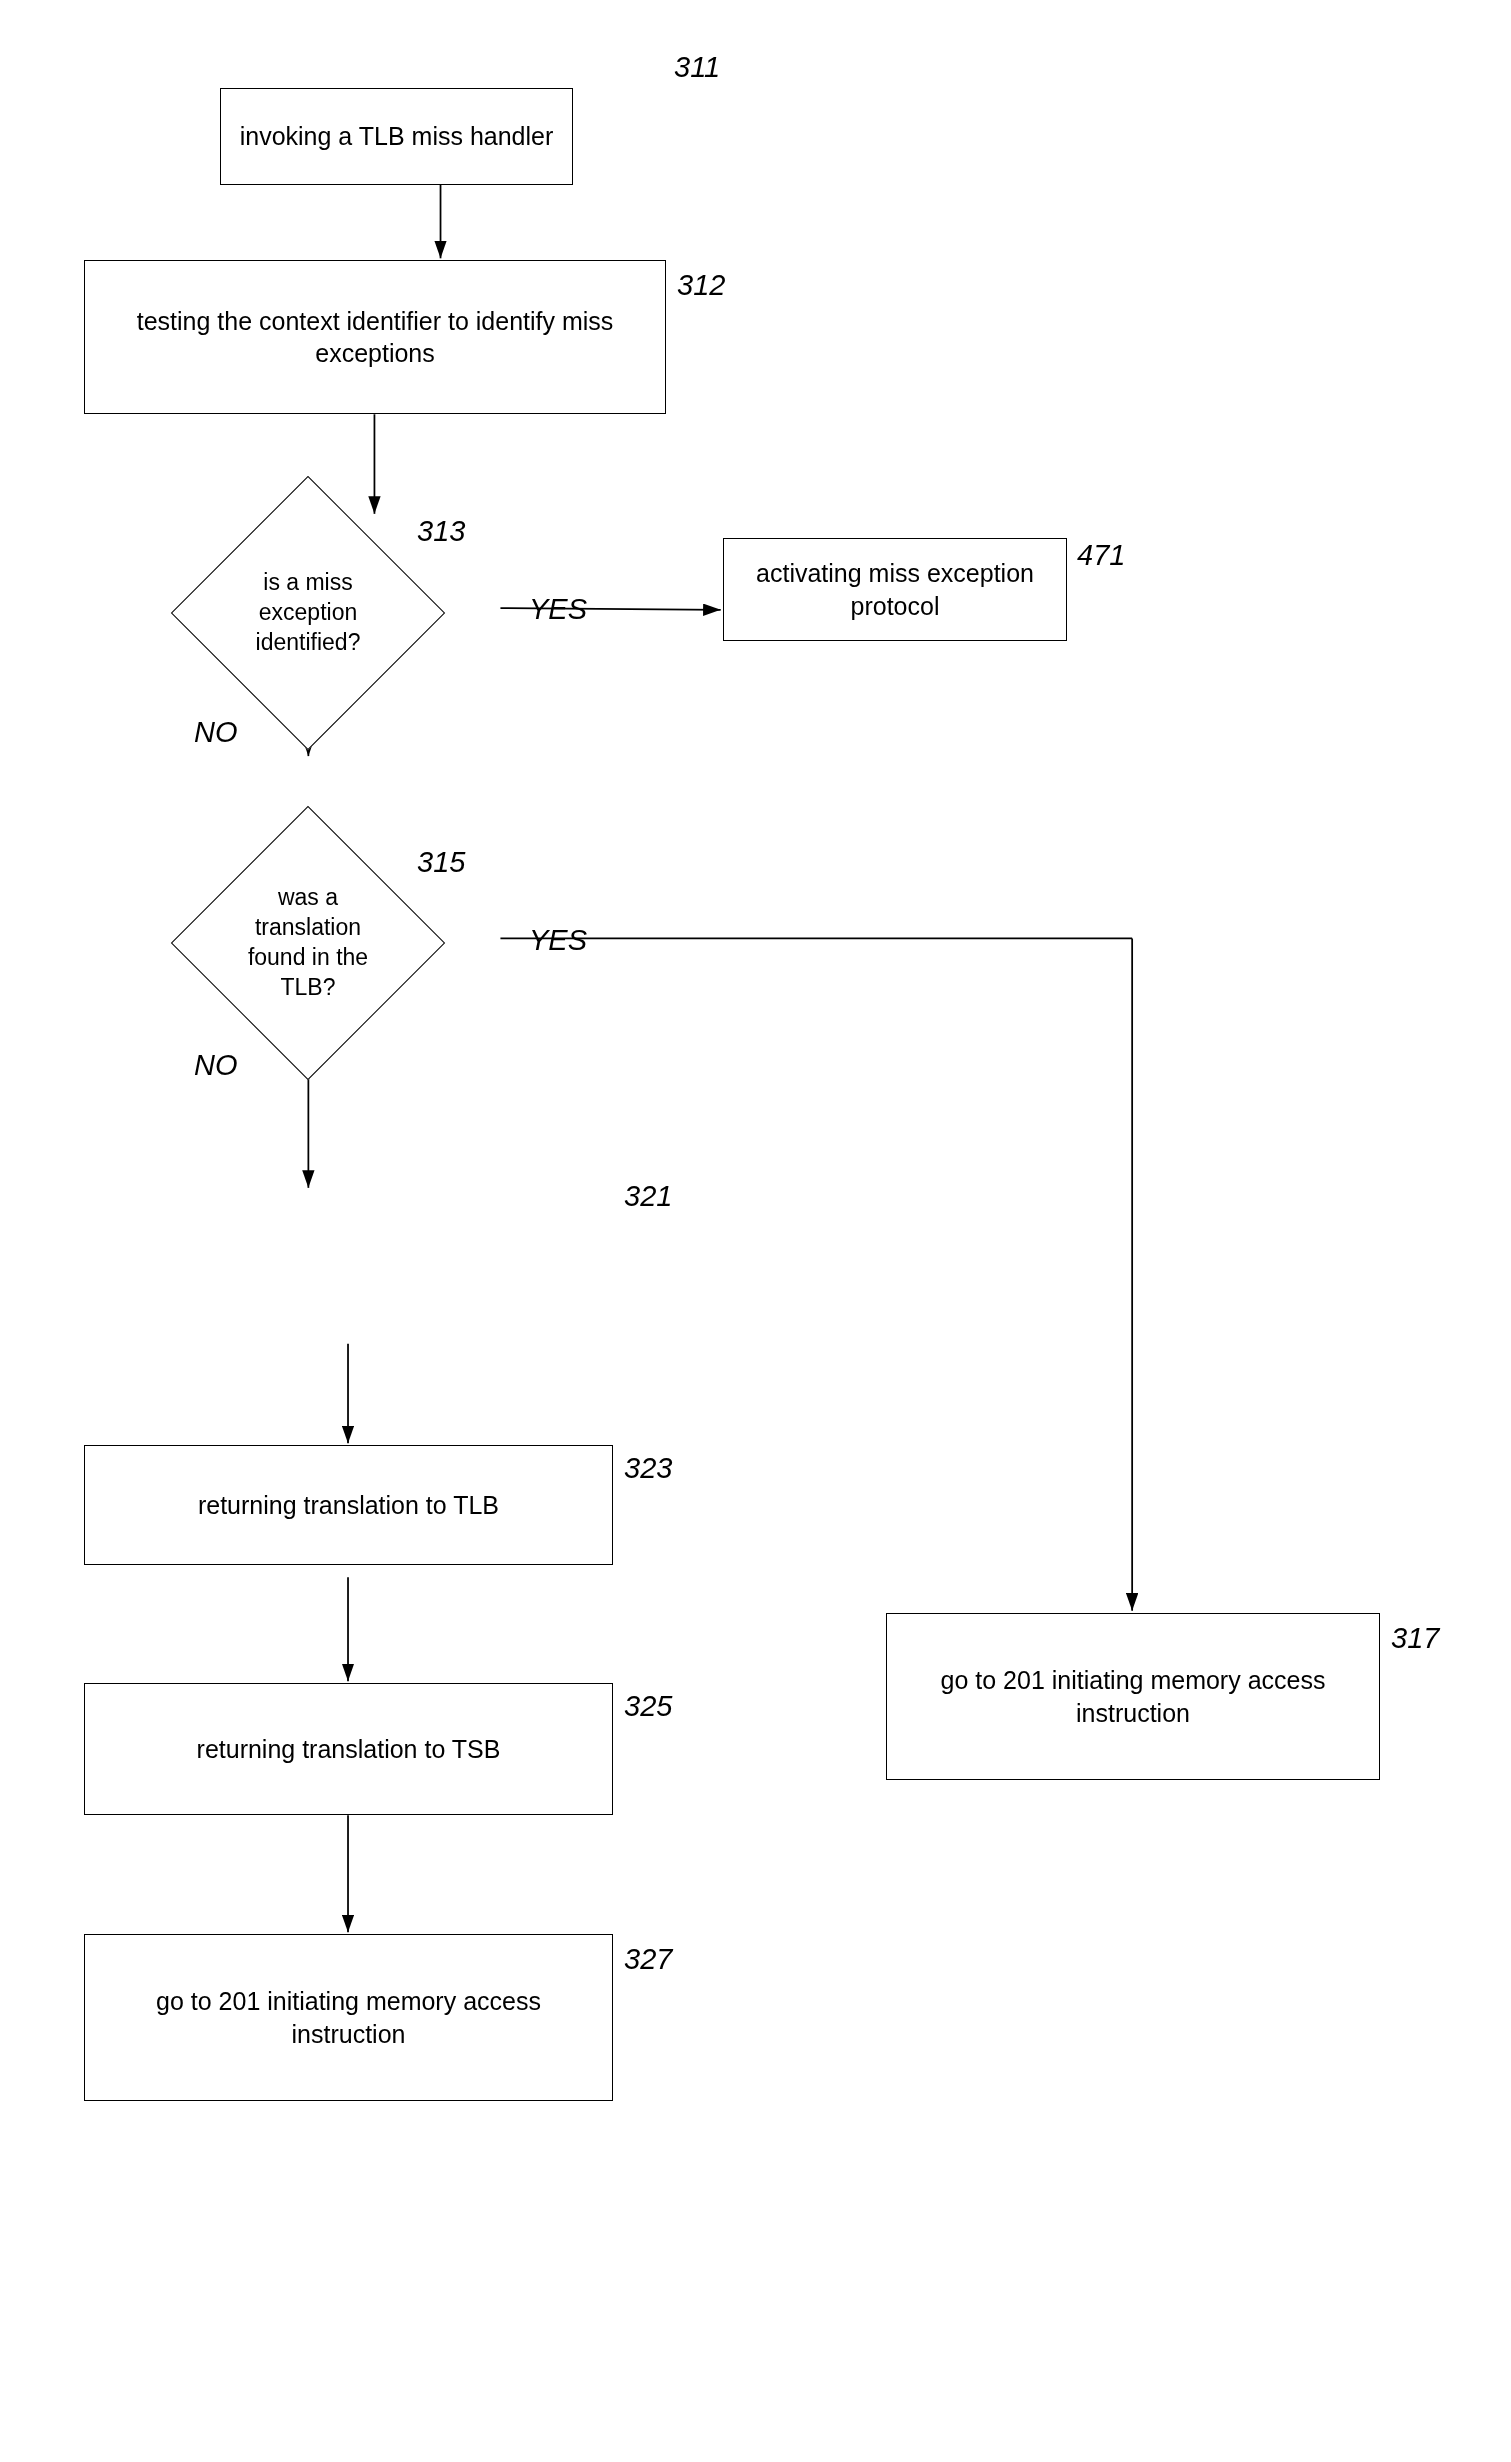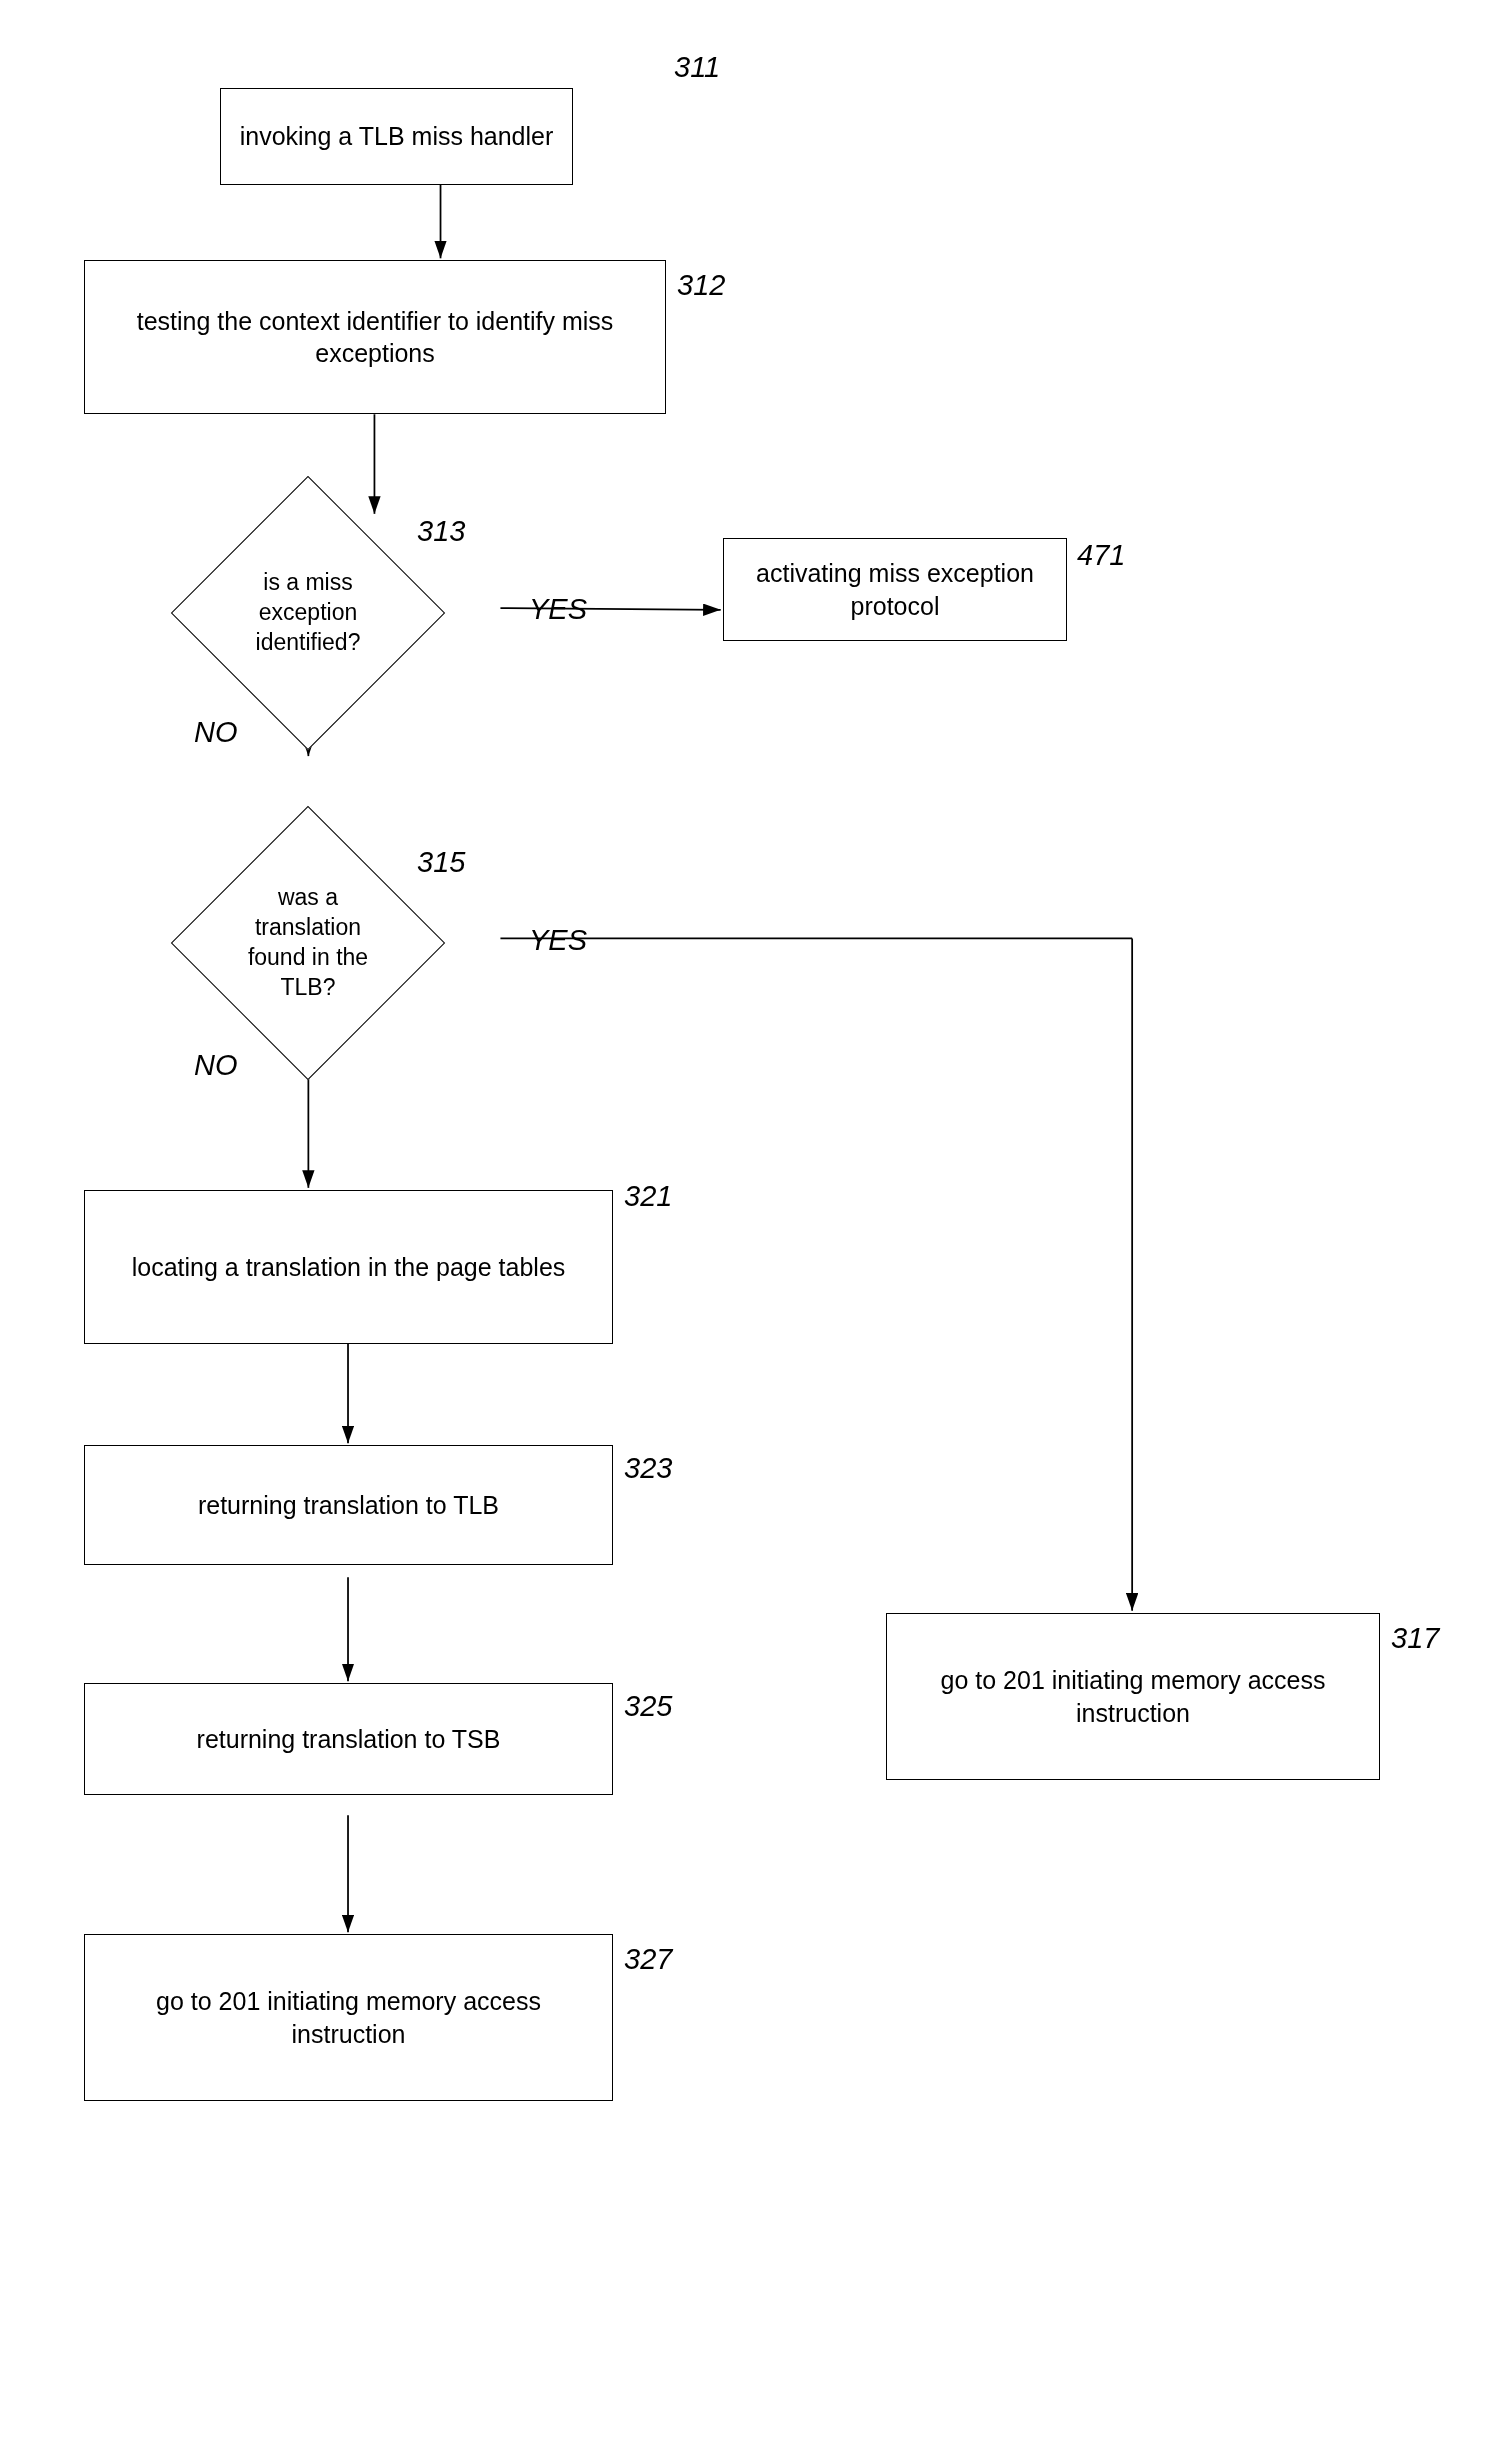--- a/index.html
+++ b/index.html
@@ -141,33 +141,29 @@
   <div class="flow-diamond-wrapper" style="position:absolute; left:204px; top:839px; width:208px; height:208px;">
     <div class="flow-diamond"></div>
     <div class="flow-diamond-text">was a<br>translation<br>found in the<br>TLB?</div>
   </div>
   <span class="label" style="left:417px; top:846px;">315</span>
 
   <span class="label" style="left:529px; top:924px;">YES</span>
 
   <span class="label" style="left:194px; top:1049px;">NO</span>
 
-  <div class="flow-box" style="left:84px; top:1190px; width:529px; height:154px;">
-    <span>locating a translation in
-the page tables</span>
-  </div>
   <span class="label" style="left:624px; top:1180px;">321</span>
 
   <div class="flow-box" style="left:84px; top:1445px; width:529px; height:120px;">
     <span>returning translation to
 TLB</span>
   </div>
   <span class="label" style="left:624px; top:1452px;">323</span>
 
-  <div class="flow-box" style="left:84px; top:1683px; width:529px; height:112px;">
+  <div class="flow-box" style="left:84px; top:1683px; width:529px; height:132px;">
     <span>returning translation to
 TSB</span>
   </div>
   <span class="label" style="left:624px; top:1690px;">325</span>
 
   <div class="flow-box" style="left:84px; top:1934px; width:529px; height:167px;">
     <span>go to 201 initiating
 memory access
 instruction</span>
   </div>

